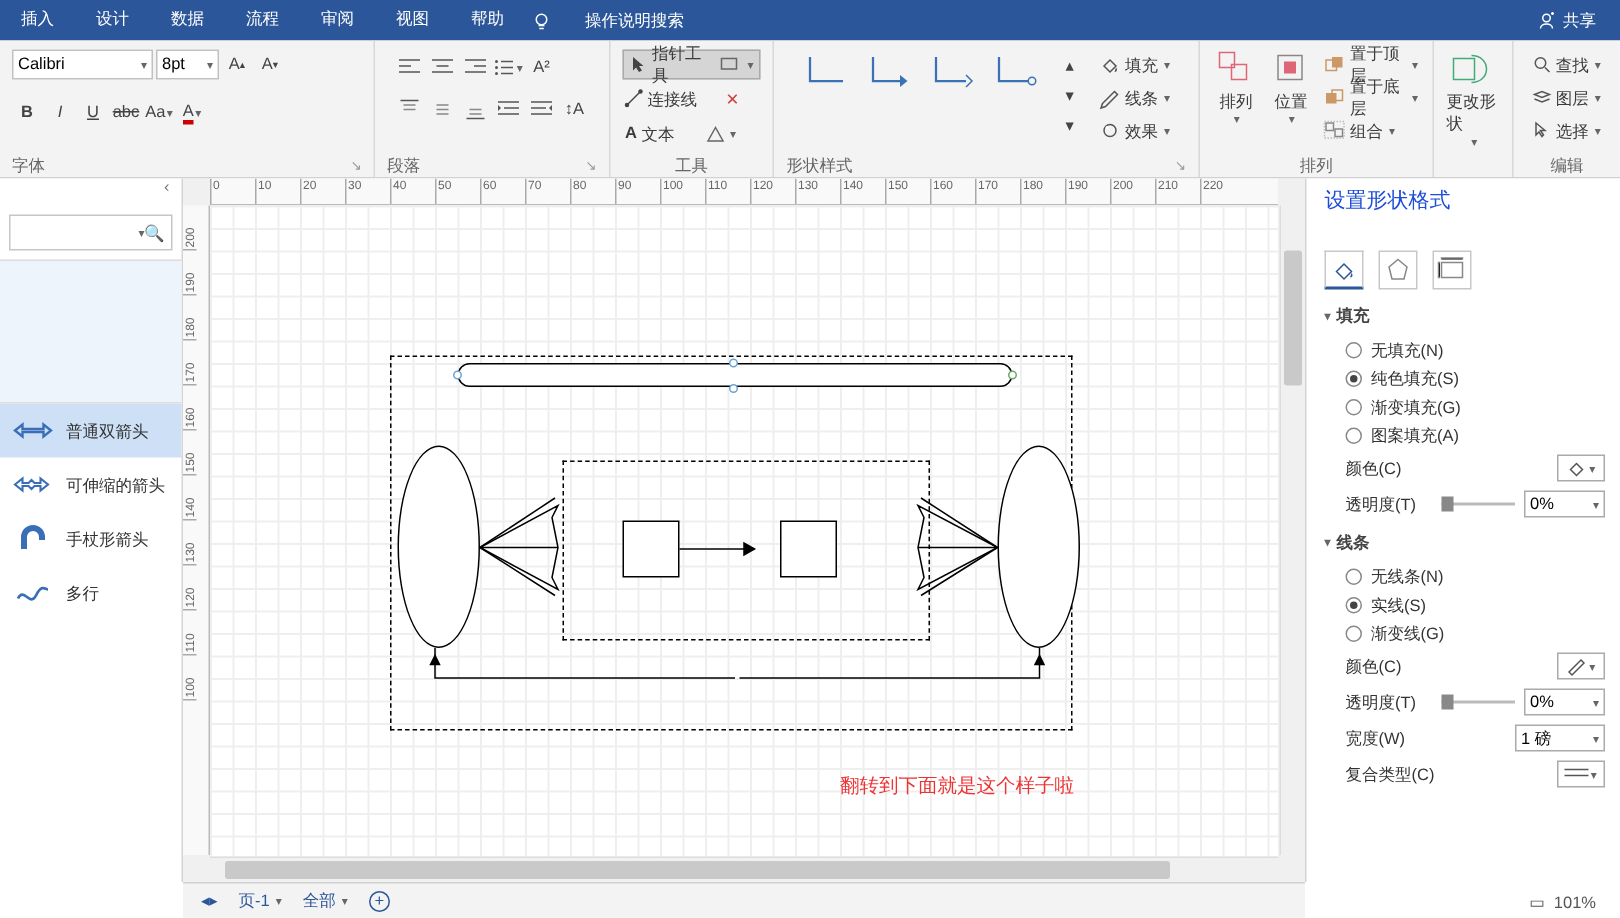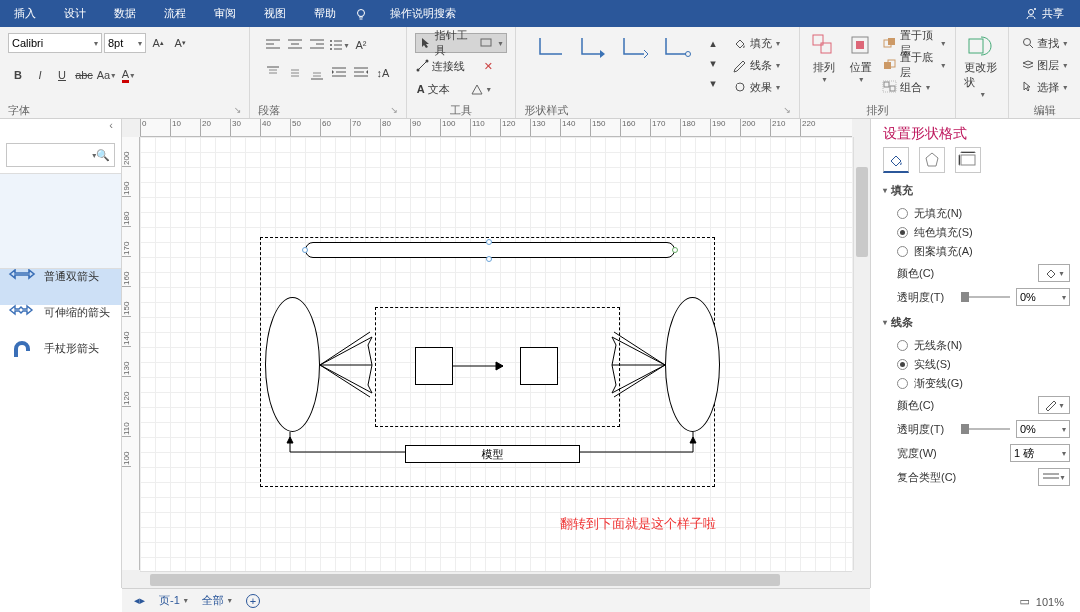--- a/index.html
+++ b/index.html
@@ -22,21 +22,21 @@
 .conn-sample{width:38px;height:30px;border:1px solid transparent;display:flex;align-items:flex-end;justify-content:flex-start;padding:4px}
 .conn-sample svg{width:28px;height:22px}
 .dd{font-size:8px;color:#666;margin-left:1px}
 .bigbtn{width:36px;display:flex;flex-direction:column;align-items:center;gap:0;color:#3b3b3b}
 .bigbtn svg{margin-bottom:1px}
 .txtbtn{display:flex;align-items:center;gap:3px;color:#3b3b3b;height:20px;padding:0 2px}
 .main{position:absolute;top:119px;left:0;right:0;bottom:24px;display:flex}
 .shapes-panel{width:122px;border-right:1px solid #d4d4d4;background:#fff;display:flex;flex-direction:column}
 .shapes-search{height:24px;margin:6px;border:1px solid #c6c6c6;display:flex;align-items:center;justify-content:flex-end;padding-right:4px;color:#2b579a}
 .shapes-collapse{height:18px;text-align:right;padding-right:8px;color:#777}
-.shape-item{height:36px;display:flex;align-items:flex-start;gap:8px;padding-left:8px;color:#333}
+.shape-item{height:36px;display:flex;align-items:center;gap:8px;padding-left:8px;color:#333}
 .shape-item.sel{background:#cde0f6}
 .shape-item .ic{width:28px;display:flex;justify-content:center;color:#3a6fb7}
 .canvas-area{flex:1;position:relative;background:#f0f0f0}
 .ruler-h{position:absolute;top:0;left:18px;right:18px;height:18px;background:#f9f9f9;border-bottom:1px solid #bbb;display:flex;overflow:hidden}
 .ruler-h .tick{width:30px;border-left:1px solid #aaa;font-size:8px;color:#666;padding-left:1px;position:relative}
 .ruler-v{position:absolute;top:18px;left:0;width:18px;bottom:18px;background:#f9f9f9;border-right:1px solid #bbb}
 .ruler-v .tick{height:30px;border-top:1px solid #aaa;font-size:8px;color:#666;writing-mode:vertical-rl;transform:rotate(180deg);padding-top:1px}
 .drawing{position:absolute;top:18px;left:18px;right:18px;bottom:0;background:#fff;background-image:linear-gradient(#eee 1px,transparent 1px),linear-gradient(90deg,#eee 1px,transparent 1px);background-size:15px 15px}
 .sel-box{position:absolute;border:1px dashed #000}
 .shape-oval{position:absolute;border:1px solid #000;border-radius:50%;background:#fff}
@@ -44,21 +44,21 @@
 .dashed-rect{position:absolute;border:1px dashed #000}
 .model-box{position:absolute;border:1px solid #000;background:#fff;display:flex;align-items:center;justify-content:center;font-size:10px}
 .annot{position:absolute;color:#e33;font-size:13px}
 .scrollbar-v{position:absolute;top:18px;right:0;width:17px;bottom:18px;background:#f0f0f0;border-left:1px solid #ddd}
 .scrollbar-v .thumb{position:absolute;left:2px;right:2px;top:30px;height:90px;background:#c9c9c9;border-radius:2px}
 .scrollbar-h{position:absolute;left:18px;right:18px;bottom:0;height:17px;background:#f0f0f0;border-top:1px solid #ddd}
 .scrollbar-h .thumb{position:absolute;top:2px;bottom:2px;left:10px;width:630px;background:#c9c9c9;border-radius:2px}
 .handle{position:absolute;width:6px;height:6px;background:#fff;border:1px solid #6aa4da;border-radius:50%}
 .handle.g{border-color:#6a6}
 .format-panel{width:210px;border-left:1px solid #d4d4d4;background:#fff;padding:6px 10px 6px 12px;overflow:hidden}
-.fp-title{font-size:14px;color:#be185d;margin-bottom:4px}
+.fp-title{font-size:14px;color:#1d4ed8;margin-bottom:24px}
 .fp-tabs{display:flex;gap:10px;margin-bottom:10px}
 .fp-tab{width:26px;height:26px;border:1px solid #c8c8c8;display:flex;align-items:center;justify-content:center}
 .fp-tab.on{border-bottom:2px solid #2b579a}
 .fp-section-hd{display:flex;align-items:center;gap:4px;color:#444;font-weight:bold;margin:6px 0}
 .fp-section-hd .tri{color:#666;font-size:8px}
 .fp-radio{display:flex;align-items:center;gap:6px;padding:2px 0 2px 14px;color:#333}
 .fp-radio .r{width:11px;height:11px;border:1px solid #888;border-radius:50%;display:flex;align-items:center;justify-content:center}
 .fp-radio .r.on::after{content:"";width:5px;height:5px;background:#444;border-radius:50%}
 .fp-row{display:flex;align-items:center;padding:3px 0 3px 14px;gap:6px}
 .fp-row .lab{flex:0 0 58px;color:#333}
@@ -433,20 +433,28 @@
           </div>
           <span>可伸缩的箭头</span>
         </div>
       <div class="shape-item">
           <div class="ic">
             <svg width="20" height="18">
               <path d="M4 16v-8a6 6 0 0 1 12 0v2" fill="none" stroke="#3a6fb7" stroke-width="4"></path>
             </svg>
           </div>
           <span>手杖形箭头</span>
+        </div>
+      <div class="shape-item">
+          <div class="ic">
+            <svg width="22" height="12">
+              <path d="M1 10c4-8 8 6 12-2s6-4 8-4" fill="none" stroke="#3a6fb7" stroke-width="1.8"></path>
+            </svg>
+          </div>
+          <span>多行</span>
         </div>
     </div>
   </div>
 
   <div class="canvas-area">
     <div class="ruler-h" id="rh">
         <div class="tick">0</div>
         <div class="tick">10</div>
         <div class="tick">20</div>
         <div class="tick">30</div>
@@ -509,23 +517,20 @@
             <path d="M363 229 l-7 -4 v8 z" fill="#000"></path>
           <path d="M525 228 L472 200 L476 208 L472 228 L476 248 L472 256 Z" fill="none"></path>
           <path d="M525 228 L474 195 M525 228 L472 228 M525 228 L474 260" fill="none"></path>
           <path d="M150 295 v20 h200" fill="none"></path>
             <path d="M150 300 l-3 6 h6 z" fill="#000"></path>
           <path d="M553 295 v20 h-200" fill="none"></path>
             <path d="M553 300 l-3 6 h6 z" fill="#000"></path>
         </g>
       </svg>
 
-      <div class="model-box" style="top:308px;left:265px;width:175px;height:18px">
-          <span>模型</span>
-        </div>
 
       <div class="annot" style="top:378px;left:420px">翻转到下面就是这个样子啦</div>
     </div>
     <div class="scrollbar-v">
         <div class="thumb"></div>
       </div>
     <div class="scrollbar-h">
         <div class="thumb"></div>
       </div>
   </div>
@@ -556,20 +561,24 @@
         <span class="tri">▾</span>
         <span>填充</span>
       </div>
     <div class="fp-radio">
         <span class="r"></span>
         <span>无填充(N)</span>
       </div>
     <div class="fp-radio">
         <span class="r on"></span>
         <span>纯色填充(S)</span>
+      </div>
+    <div class="fp-radio">
+        <span class="r"></span>
+        <span>渐变填充(G)</span>
       </div>
     <div class="fp-radio">
         <span class="r"></span>
         <span>图案填充(A)</span>
       </div>
     <div class="fp-row">
         <span class="lab">颜色(C)</span>
         <div style="flex:1"></div>
         <div class="fp-color">
           <svg width="14" height="12">

